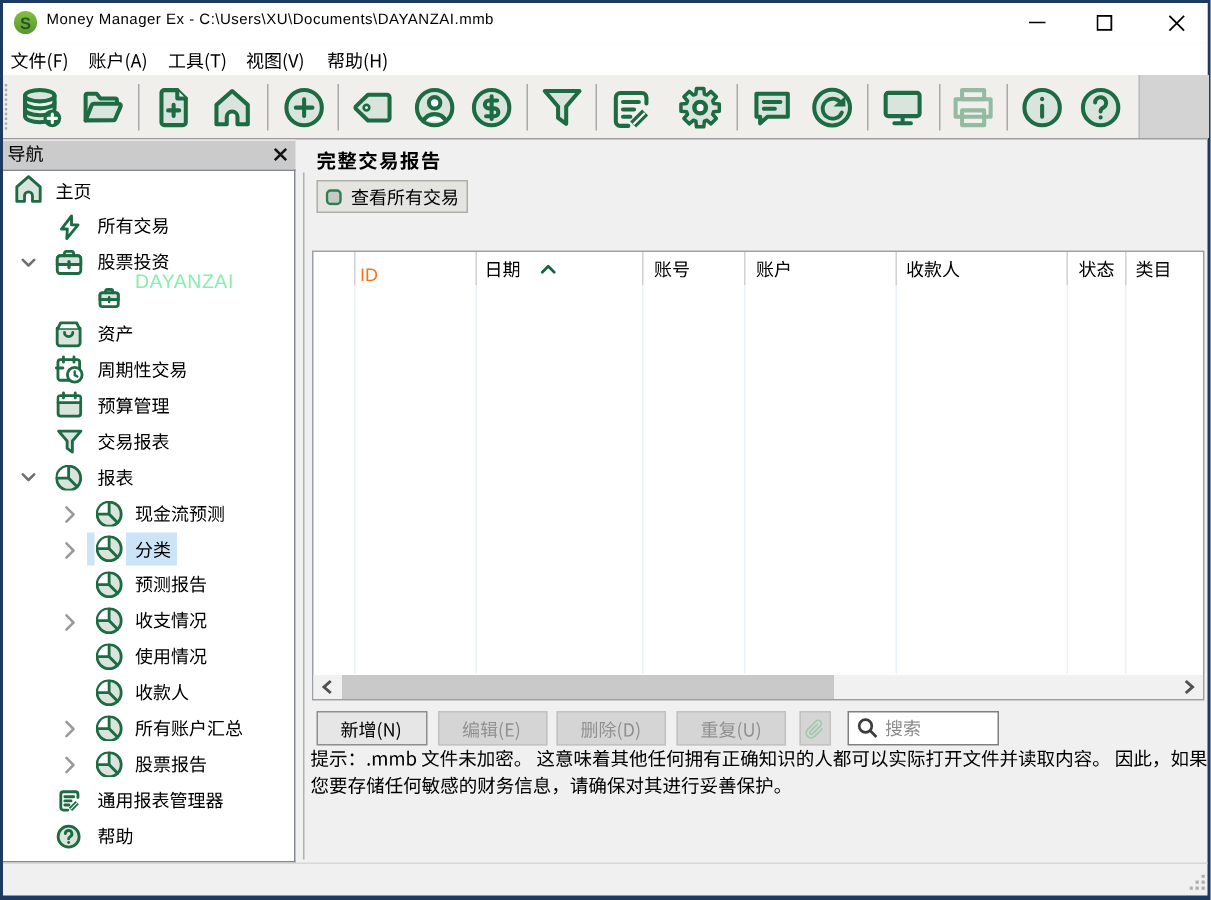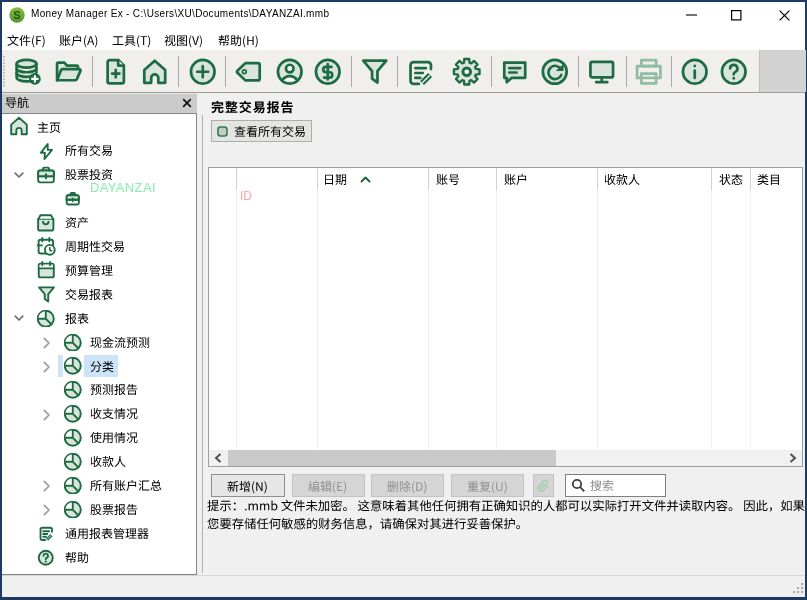--- a/index.html
+++ b/index.html
@@ -332,21 +332,21 @@
 <div style="position:absolute;left:428px;top:168px;width:1px;height:281px;background:#ebf1f8"></div>
 <div style="position:absolute;left:428px;top:168px;width:1px;height:22px;background:#d2d2d2"></div>
 <div style="position:absolute;left:496px;top:168px;width:1px;height:281px;background:#ebf1f8"></div>
 <div style="position:absolute;left:496px;top:168px;width:1px;height:22px;background:#d2d2d2"></div>
 <div style="position:absolute;left:597px;top:168px;width:1px;height:281px;background:#ebf1f8"></div>
 <div style="position:absolute;left:597px;top:168px;width:1px;height:22px;background:#d2d2d2"></div>
 <div style="position:absolute;left:711px;top:168px;width:1px;height:281px;background:#ebf1f8"></div>
 <div style="position:absolute;left:711px;top:168px;width:1px;height:22px;background:#d2d2d2"></div>
 <div style="position:absolute;left:750px;top:168px;width:1px;height:281px;background:#ebf1f8"></div>
 <div style="position:absolute;left:750px;top:168px;width:1px;height:22px;background:#d2d2d2"></div>
-<div style="position:absolute;left:240px;top:189px;font-size:12px;color:#fca5a5">ID</div>
+<div style="position:absolute;left:240px;top:176px;font-size:12px;color:#f97316">ID</div>
 <svg class="tx" style="left:323.0px;top:172.0px" width="27" height="16" viewBox="0 0 27 16">
     <path transform="translate(0,12.0)" d="M3 -4.2H9V-0.9H3ZM3 -5.1V-8.4H9V-5.1ZM2.1 -9.3V0.8H3V0H9V0.8H10V-9.3Z M14.1 -1.7C13.8 -0.9 13.1 -0.1 12.5 0.4C12.7 0.6 13 0.8 13.2 1C13.9 0.4 14.6 -0.6 15 -1.5ZM15.9 -1.3C16.3 -0.8 16.9 0 17.1 0.5L17.8 0.1C17.6 -0.4 17 -1.2 16.5 -1.7ZM22.3 -8.7V-6.7H19.8V-8.7ZM19 -9.5V-5.1C19 -3.4 18.9 -1.1 17.9 0.5C18.1 0.6 18.4 0.9 18.6 1C19.3 -0.1 19.6 -1.7 19.7 -3.1H22.3V-0.2C22.3 -0 22.2 0 22 0C21.8 0.1 21.2 0.1 20.6 0C20.7 0.3 20.8 0.7 20.9 0.9C21.8 0.9 22.3 0.9 22.7 0.7C23 0.6 23.1 0.3 23.1 -0.2V-9.5ZM22.3 -5.9V-3.9H19.8C19.8 -4.4 19.8 -4.8 19.8 -5.1V-5.9ZM16.6 -9.9V-8.5H14.5V-9.9H13.6V-8.5H12.6V-7.7H13.6V-2.8H12.5V-2H18.4V-2.8H17.5V-7.7H18.4V-8.5H17.5V-9.9ZM14.5 -7.7H16.6V-6.6H14.5ZM14.5 -5.9H16.6V-4.7H14.5ZM14.5 -4H16.6V-2.8H14.5Z" fill="#000"></path>
   </svg>
 <svg class="tx" style="left:436.0px;top:172.0px" width="27" height="16" viewBox="0 0 27 16">
     <path transform="translate(0,12.0)" d="M2.6 -8V-4.6C2.6 -3 2.4 -0.9 0.4 0.3C0.6 0.5 0.8 0.7 0.9 0.9C3 -0.5 3.3 -2.8 3.3 -4.6V-8ZM3 -1.6C3.5 -0.9 4.2 0 4.5 0.6L5.1 0.1C4.8 -0.4 4.1 -1.3 3.6 -2ZM1 -9.5V-2.1H1.7V-8.8H4.1V-2.2H4.8V-9.5ZM10.1 -9.6C9.5 -8.4 8.5 -7.2 7.4 -6.4C7.6 -6.3 7.9 -6 8.1 -5.8C9.1 -6.6 10.2 -7.9 10.9 -9.3ZM6 1C6.2 0.9 6.5 0.7 8.9 -0.2C8.8 -0.4 8.8 -0.8 8.8 -1L7 -0.4V-4.6H8C8.5 -2.3 9.5 -0.3 11 0.7C11.1 0.5 11.4 0.2 11.6 0C10.2 -0.9 9.3 -2.6 8.8 -4.6H11.3V-5.4H7V-9.8H6.2V-5.4H5.1V-4.6H6.2V-0.5C6.2 -0 5.8 0.2 5.6 0.3C5.8 0.5 5.9 0.8 6 1Z M15.1 -8.8H20.8V-7.2H15.1ZM14.2 -9.6V-6.4H21.8V-9.6ZM12.8 -5.3V-4.5H15.2C15 -3.7 14.7 -2.9 14.4 -2.3H20.7C20.5 -0.9 20.3 -0.2 20 0C19.8 0.1 19.7 0.1 19.4 0.1C19 0.1 18.2 0.1 17.3 0C17.5 0.3 17.6 0.6 17.6 0.9C18.5 0.9 19.3 0.9 19.7 0.9C20.1 0.9 20.4 0.8 20.7 0.6C21.2 0.2 21.5 -0.7 21.7 -2.7C21.8 -2.8 21.8 -3.1 21.8 -3.1H15.8L16.2 -4.5H23.2V-5.3Z" fill="#000"></path>
   </svg>
 <svg class="tx" style="left:504.0px;top:172.0px" width="27" height="16" viewBox="0 0 27 16">
     <path transform="translate(0,12.0)" d="M2.6 -8V-4.6C2.6 -3 2.4 -0.9 0.4 0.3C0.6 0.5 0.8 0.7 0.9 0.9C3 -0.5 3.3 -2.8 3.3 -4.6V-8ZM3 -1.6C3.5 -0.9 4.2 0 4.5 0.6L5.1 0.1C4.8 -0.4 4.1 -1.3 3.6 -2ZM1 -9.5V-2.1H1.7V-8.8H4.1V-2.2H4.8V-9.5ZM10.1 -9.6C9.5 -8.4 8.5 -7.2 7.4 -6.4C7.6 -6.3 7.9 -6 8.1 -5.8C9.1 -6.6 10.2 -7.9 10.9 -9.3ZM6 1C6.2 0.9 6.5 0.7 8.9 -0.2C8.8 -0.4 8.8 -0.8 8.8 -1L7 -0.4V-4.6H8C8.5 -2.3 9.5 -0.3 11 0.7C11.1 0.5 11.4 0.2 11.6 0C10.2 -0.9 9.3 -2.6 8.8 -4.6H11.3V-5.4H7V-9.8H6.2V-5.4H5.1V-4.6H6.2V-0.5C6.2 -0 5.8 0.2 5.6 0.3C5.8 0.5 5.9 0.8 6 1Z M15 -7.4H21.2V-5H15L15 -5.6ZM17.3 -9.9C17.5 -9.4 17.8 -8.7 17.9 -8.2H14V-5.6C14 -3.8 13.9 -1.3 12.4 0.5C12.6 0.6 13 0.9 13.2 1C14.4 -0.4 14.8 -2.4 14.9 -4.1H21.2V-3.3H22.1V-8.2H18.3L18.9 -8.4C18.7 -8.9 18.4 -9.6 18.2 -10.1Z" fill="#000"></path>
   </svg>
 <svg class="tx" style="left:604.0px;top:172.0px" width="39" height="16" viewBox="0 0 39 16">

